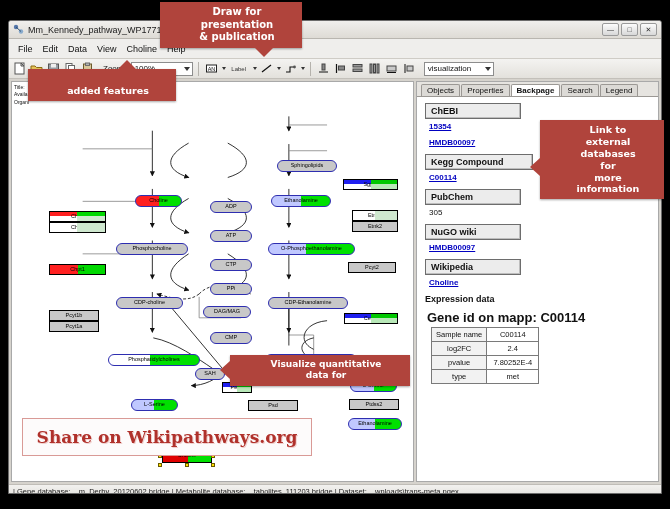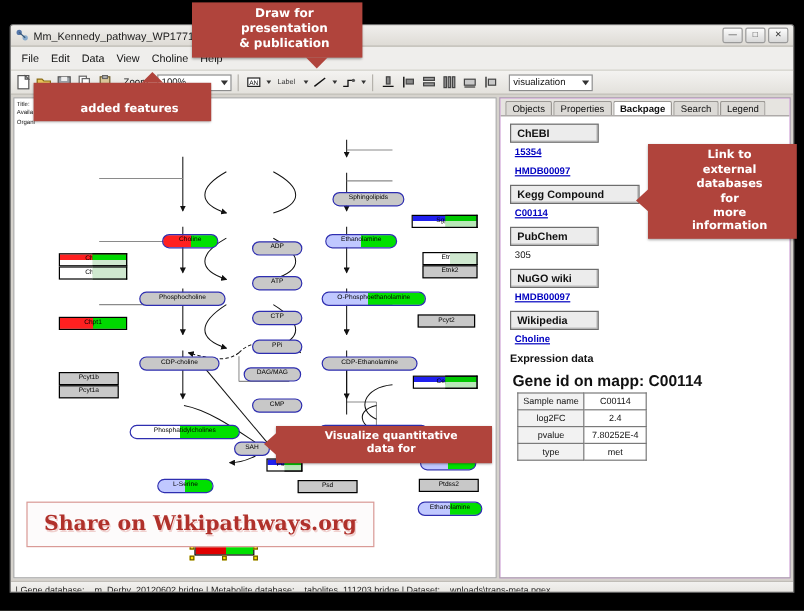--- a/index.html
+++ b/index.html
@@ -80,21 +80,21 @@
     font-size:8px; padding:1px 5px; border:1px solid #9b9894; border-bottom:none;
     background:#dcdad6; margin-right:1px; color:#111; border-radius:2px 2px 0 0;
   }
   .tab.active { background:#ffffff; font-weight:bold; }
   .backpage {
     flex:1 1 auto; background:#fff; border-top:1px solid #9b9894; overflow:hidden;
     padding:6px 8px; font-size:8px; color:#111;
   }
   .bp-head {
     border:1px solid #6d6d6d; background:#ececec; font-weight:bold; font-size:9px;
-    padding:2px 5px; width:74px; margin-bottom:3px;
+    padding:2px 5px; width:96px; margin-bottom:3px;
     box-shadow:inset -1px -1px 0 #bdbdbd;
   }
   .bp-link { color:#0000c0; text-decoration:underline; font-size:8px; margin:0 0 7px 4px; display:block; font-weight:bold;}
   .bp-plain { color:#111; font-size:8px; margin:0 0 7px 4px; display:block; }
   .expr-title { font-weight:bold; font-size:9px; margin:2px 0 6px 0; }
   .gene-id { font-size:13px; margin:0 0 2px 2px;font-weight:bold; }
   .expr-table { border-collapse:collapse; margin-left:6px; }
   .expr-table td {
     border:1px solid #7a7a7a; font-size:7.5px; padding:2px 4px;
     text-align:center; min-width:52px; background:#fff;

